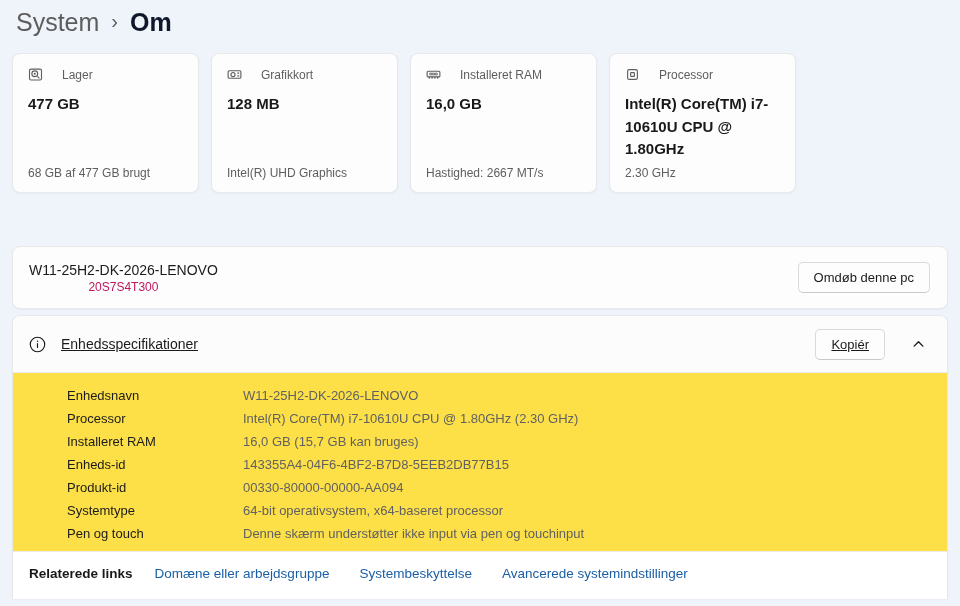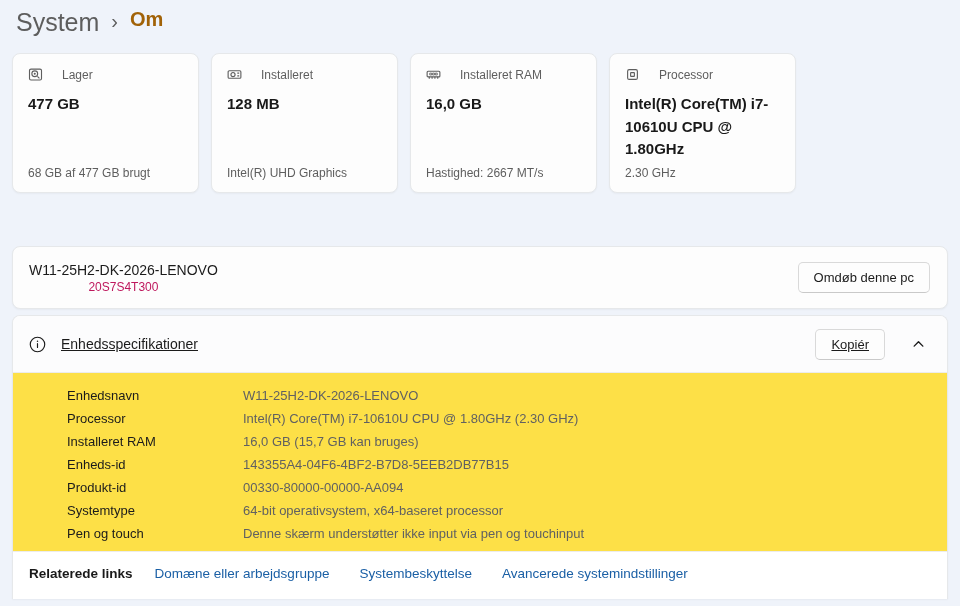--- a/index.html
+++ b/index.html
@@ -8,21 +8,21 @@
     background: #eff3fa;
     font-family: "Liberation Sans", sans-serif;
     color: #1b1b1b;
   }
   .page { padding: 6px 12px 0 12px; }
 
   
   .breadcrumb { display: flex; gap: 12px; padding: 2px 0 16px 4px; }
   .breadcrumb .parent { font-size: 25px; color: #5d5d5d; }
   .breadcrumb .sep { font-size: 20px; color: #5d5d5d; padding-top: 2px; }
-  .breadcrumb .current { font-size: 20px; font-weight: 700; color: #a16207; }
+  .breadcrumb .current { font-size: 25px; font-weight: 700; color: #0f172a; }
 
   
   .cards { display: flex; gap: 12px; }
   .card {
     width: 187px; height: 140px;
     background: #fdfdfd;
     border: 1px solid #e6e8ea;
     border-radius: 8px;
     padding: 13px 15px 12px 15px;
     display: flex; flex-direction: column;
@@ -124,21 +124,21 @@
       <div class="card-caption">68 GB af 477 GB brugt</div>
     </div>
 
     <div class="card">
       <div class="card-head">
         <svg width="15" height="15" viewBox="0 0 16 16" fill="none" stroke="#5e5e5e" stroke-width="1.2">
           <rect x="1.2" y="4" width="13.6" height="8" rx="1.2"></rect>
           <circle cx="6.4" cy="8" r="2.2"></circle>
           <path d="M11 6.5 h2 M11 9.5 h2"></path>
         </svg>
-        <span>Installeret</span>
+        <span>Grafikkort</span>
       </div>
       <div class="card-value">128 MB</div>
       <div class="card-caption">Intel(R) UHD Graphics</div>
     </div>
 
     <div class="card">
       <div class="card-head">
         <svg width="15" height="15" viewBox="0 0 16 16" fill="none" stroke="#5e5e5e" stroke-width="1.2">
           <rect x="1.2" y="4.5" width="13.6" height="6" rx="1"></rect>
           <path d="M3.5 10.5 v2 M6.5 10.5 v2 M9.5 10.5 v2 M12.5 10.5 v2"></path>

